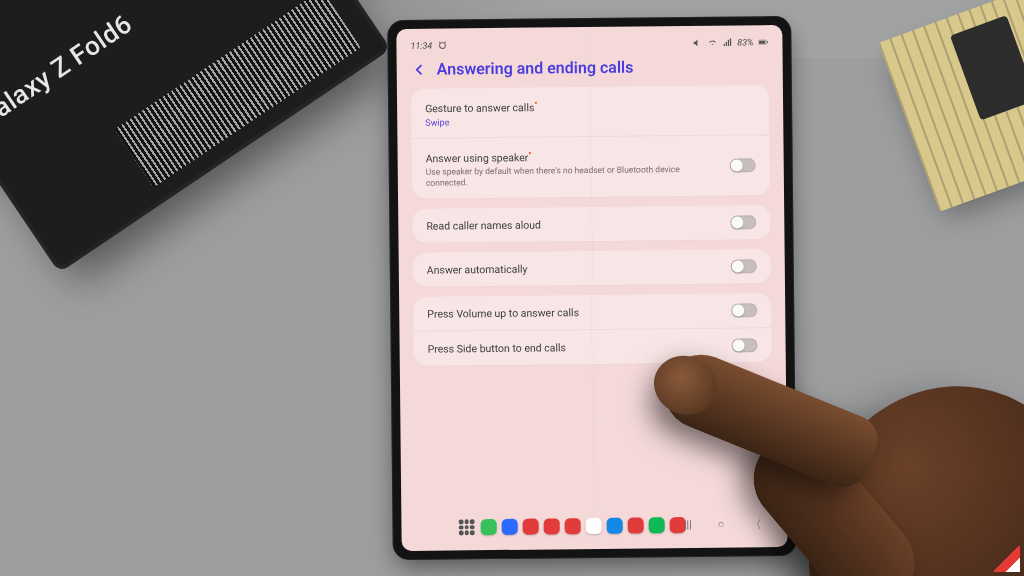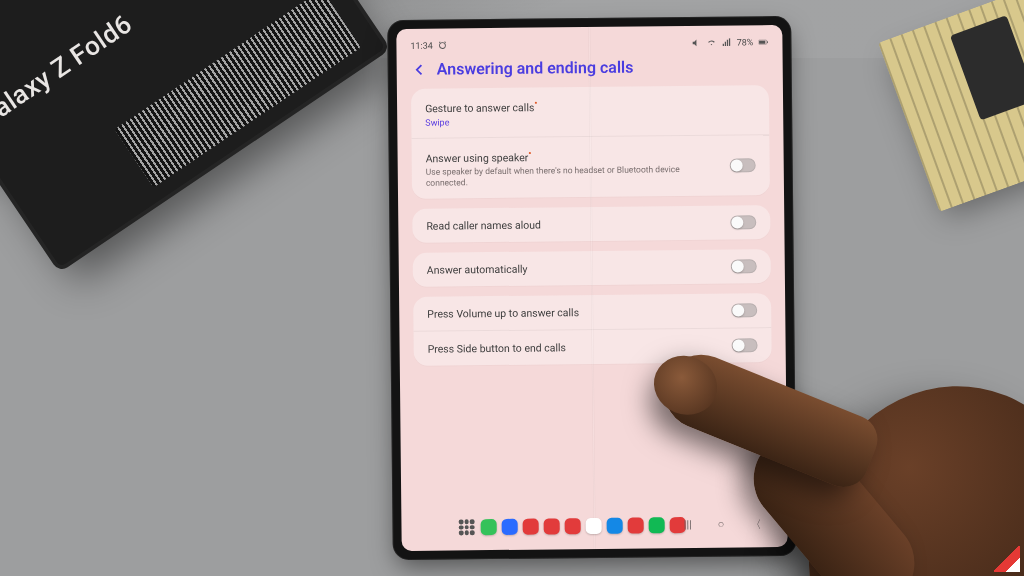--- a/index.html
+++ b/index.html
@@ -101,21 +101,21 @@
     pointer-events: none;
   }
   
   .statusbar {
     height: 22px;
     display: flex; align-items: center; justify-content: space-between;
     font-size: 9px; color: #4a4a4a;
     padding: 6px 14px 0;
   }
   .statusbar .left, .statusbar .right {
-    display: flex; align-items: center; gap: 5px;
+    display: flex; align-items: center; gap: 5px; font-style: italic;
   }
   .status-icon { display:inline-flex; width:10px; height:10px; }
   
   .header {
     display: flex; align-items: center; gap: 10px;
     padding: 3px 16px 10px;
   }
   .header .back { color:#4a3de0; display:inline-flex; }
   .header .title {
     font-size: 16px; font-weight: 600; color:#4a3de0;
@@ -258,21 +258,21 @@
         <span class="status-icon">
           <svg viewBox="0 0 24 24" fill="#555">
               <path d="M12 18l-2-2a3 3 0 014 0zM4 10a12 12 0 0116 0l-2 2a9 9 0 00-12 0z"></path>
             </svg>
         </span>
         <span class="status-icon">
           <svg viewBox="0 0 24 24" fill="#555">
               <path d="M3 20h3v-5H3zm5 0h3V10H8zm5 0h3V5h-3zm5 0h3V2h-3z"></path>
             </svg>
         </span>
-        <span>78%</span>
+        <span>83%</span>
         <span class="status-icon">
           <svg viewBox="0 0 24 12" fill="#555">
               <rect x="0" y="1" width="20" height="10" rx="2" fill="none" stroke="#555"></rect>
               <rect x="1.5" y="2.5" width="15" height="7" fill="#555"></rect>
               <rect x="21" y="4" width="2" height="4" fill="#555"></rect>
             </svg>
         </span>
       </div>
     </div>
 

